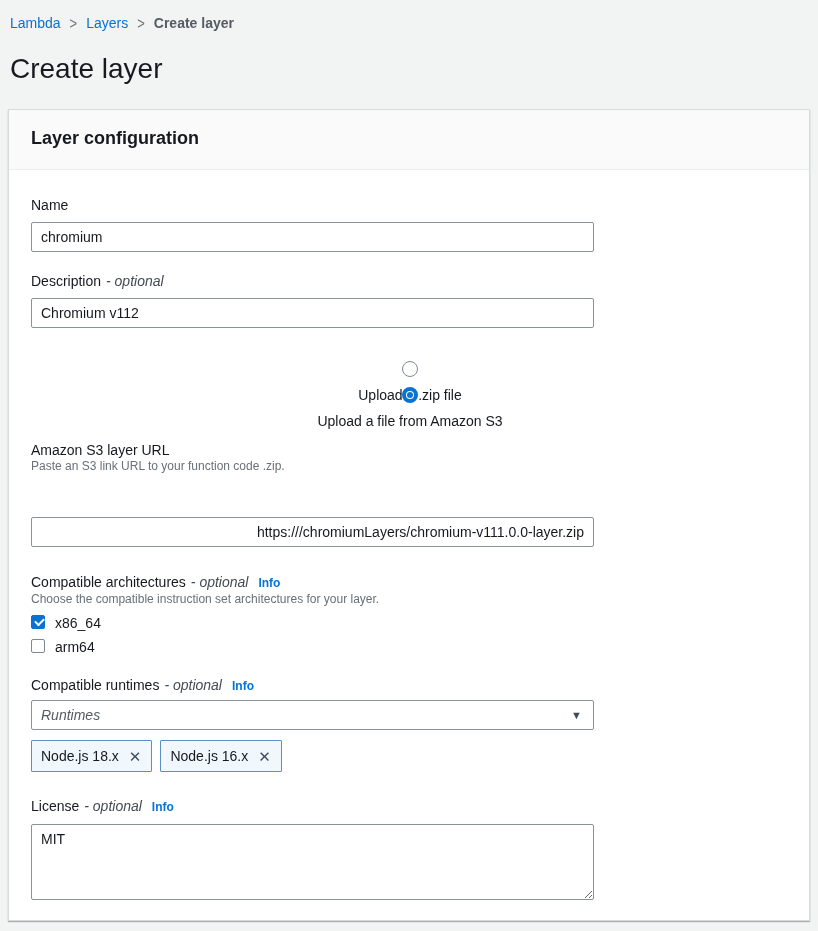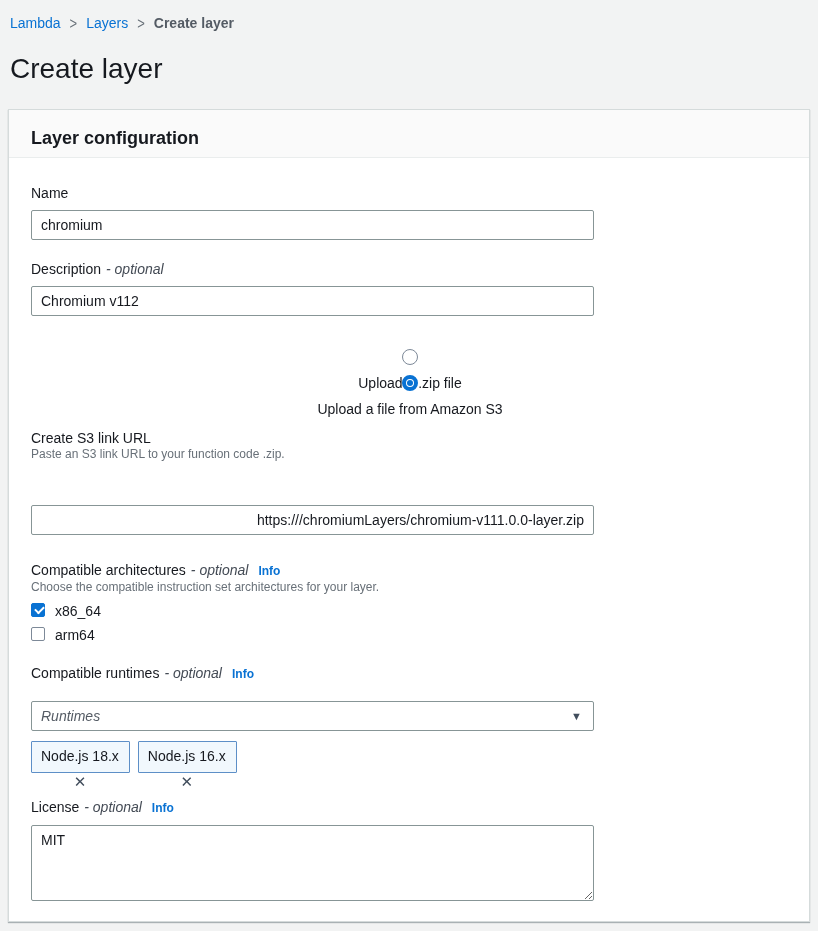--- a/index.html
+++ b/index.html
@@ -24,21 +24,21 @@
   
   .card {
     margin: 0 8px;
     background: #ffffff;
     border: 1px solid #d5dbdb;
     box-shadow: 0 1px 1px 0 rgba(0,28,36,.3);
   }
   .card-header {
     background: #fafafa;
     border-bottom: 1px solid #eaeded;
-    padding: 17px 20px 8px 22px;
+    padding: 17px 20px 20px 22px;
   }
   .card-header h2 { font-size: 18px; font-weight: 700; line-height: 22px; color: #16191f; }
   .card-body { padding: 26px 20px 20px 22px; }
 
   
   .field { margin-bottom: 20px; }
   .field-label { font-size: 14px; line-height: 18px; color: #16191f; margin-bottom: 8px; display: flex; align-items: baseline; gap: 5px; }
   .optional { font-style: italic; color: #444b55; }
   .info-link { color: #0972d3; font-size: 12px; font-weight: 700; text-decoration: none; cursor: pointer; margin-left: 5px; }
   .help-text { font-size: 12px; line-height: 16px; color: #687078; margin: -4px 0 8px 0; }
@@ -78,21 +78,21 @@
   
   .select-control { display: flex; align-items: center; justify-content: space-between; cursor: pointer; }
   .select-placeholder { font-style: italic; color: #545b64; }
   .caret { color: #414d5c; font-size: 11px; margin-right: 2px; }
 
   
   .token-row { display: flex; gap: 8px; margin-top: 10px; }
   .token {
     display: inline-flex; align-items: center; gap: 10px;
     background: #f1f8fd; border: 1px solid #5d8fc7; border-radius: 1px;
-    padding: 6px 10px 6px 9px; height: 32px; font-size: 14px; color: #16191f; flex-direction: column;
+    padding: 6px 10px 6px 9px; height: 32px; font-size: 14px; color: #16191f;
   }
   .token-x { color: #414d5c; font-size: 15px; font-weight: 400; cursor: pointer; line-height: 1; }
 
   
   .license-textarea {
     width: 563px; height: 76px;
     border: 1px solid #879596; border-radius: 2px;
     padding: 6px 9px; font-size: 14px; color: #16191f;
     font-family: inherit; background: #fff; outline: none;
     resize: both; display: block;
@@ -141,21 +141,21 @@
         <span>Upload a .zip file</span>
       </div>
       <div class="radio-row">
         <span class="radio-circle checked"></span>
         <span>Upload a file from Amazon S3</span>
       </div>
     </div>
 
     <div class="field" style="margin-bottom:26px;">
       <div class="field-label" style="margin-bottom:3px;">
-        <span>Create S3 link URL</span>
+        <span>Amazon S3 layer URL</span>
       </div>
       <div class="help-text">Paste an S3 link URL to your function code .zip.</div>
       <div class="text-input s3-input">
         <span>https://</span>
         <span>/chromiumLayers/chromium-v111.0.0-layer.zip</span>
       </div>
     </div>
 
     <div class="field" style="margin-bottom:15px;">
       <div class="field-label" style="margin-bottom:3px;">
@@ -168,21 +168,21 @@
         <span class="checkbox-box checked"></span>
         <span>x86_64</span>
       </div>
       <div class="checkbox-row">
         <span class="checkbox-box"></span>
         <span>arm64</span>
       </div>
     </div>
 
     <div class="field" style="margin-bottom:25px;">
-      <div class="field-label" style="margin-bottom:18px;">
+      <div class="field-label" style="margin-bottom:5px;">
         <span>Compatible runtimes</span>
         <span class="optional">- optional</span>
         <a class="info-link">Info</a>
       </div>
       <div class="text-input select-control">
         <span class="select-placeholder">Runtimes</span>
         <span class="caret">▼</span>
       </div>
       <div class="token-row">
         <span class="token">

